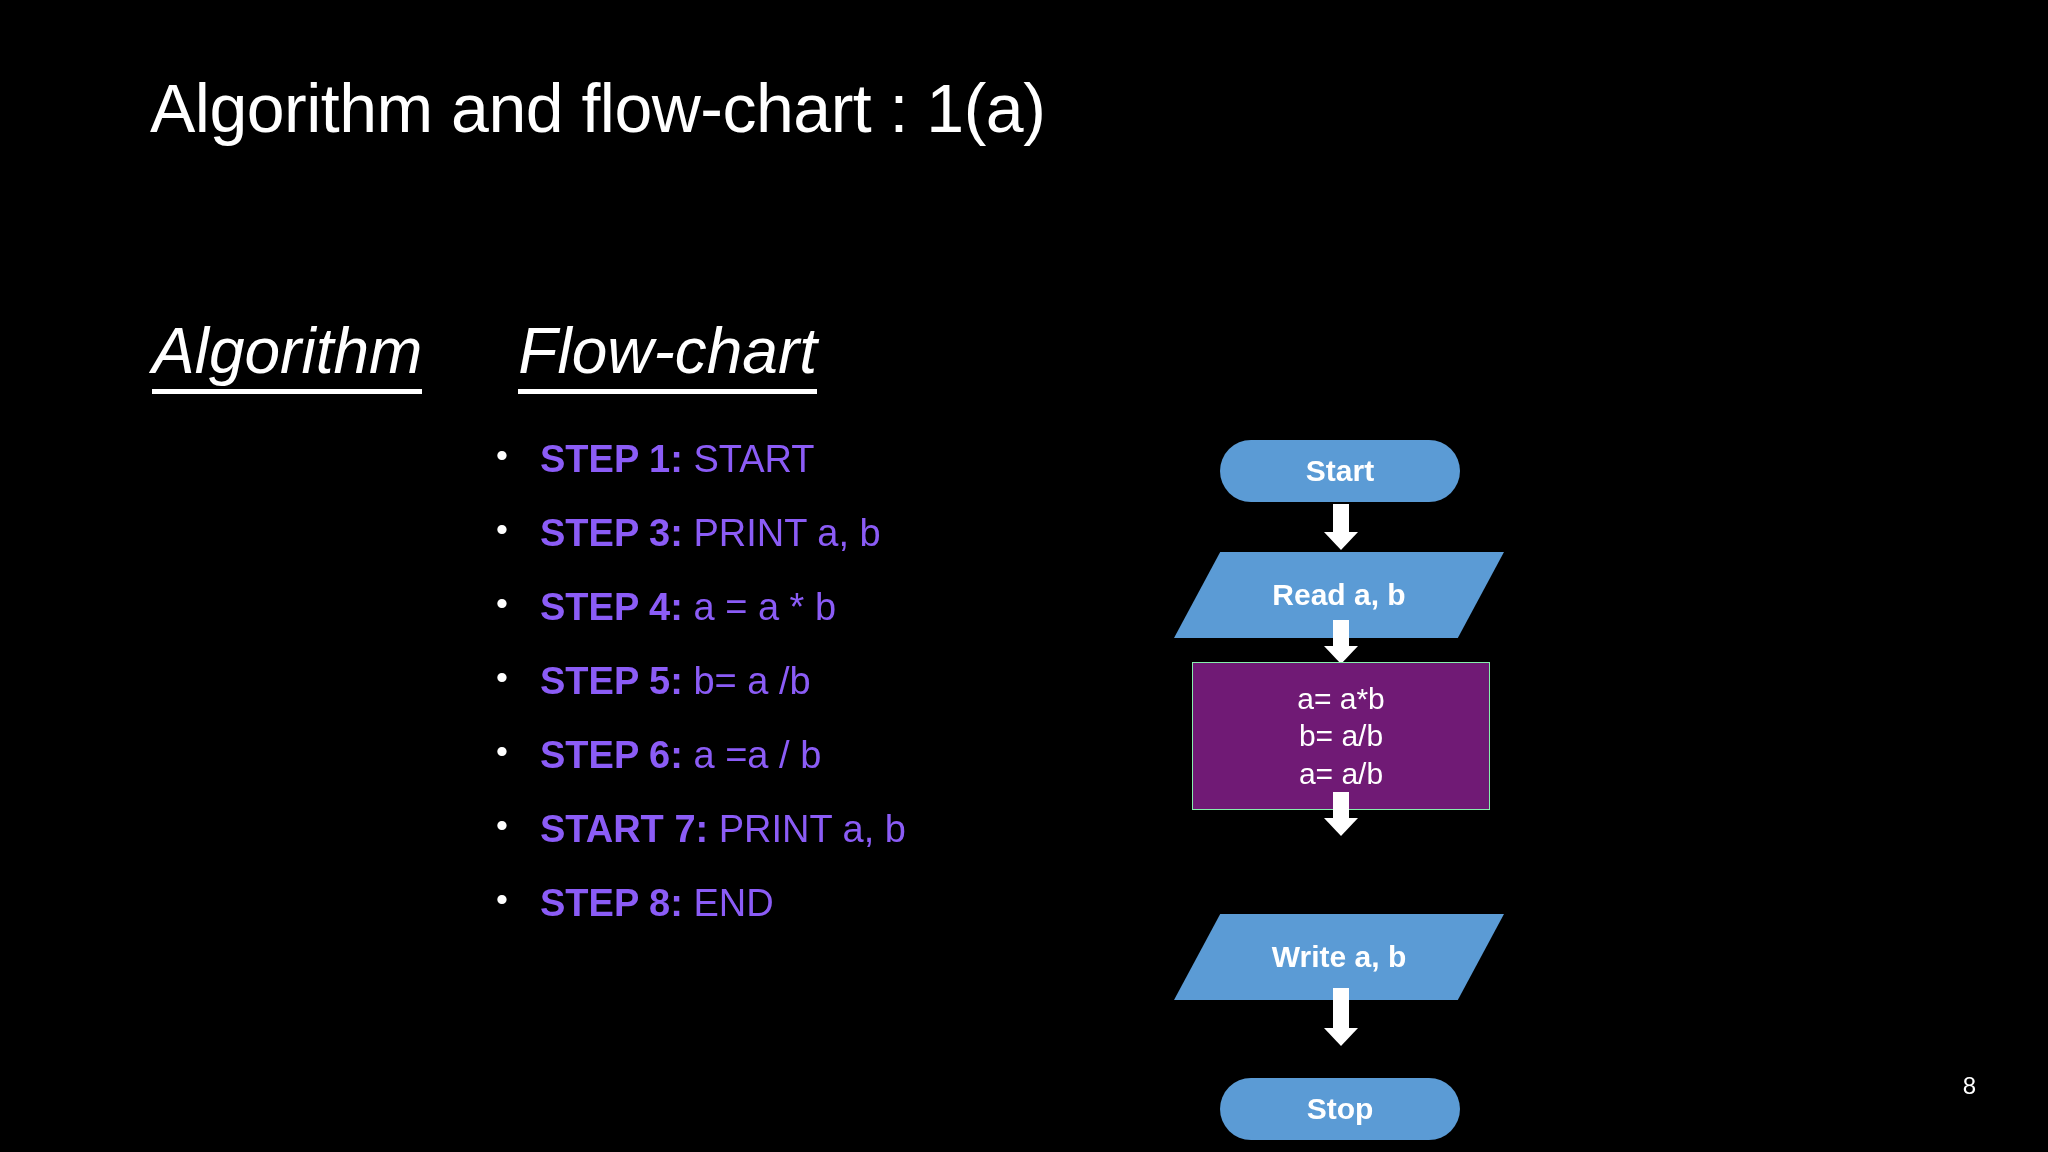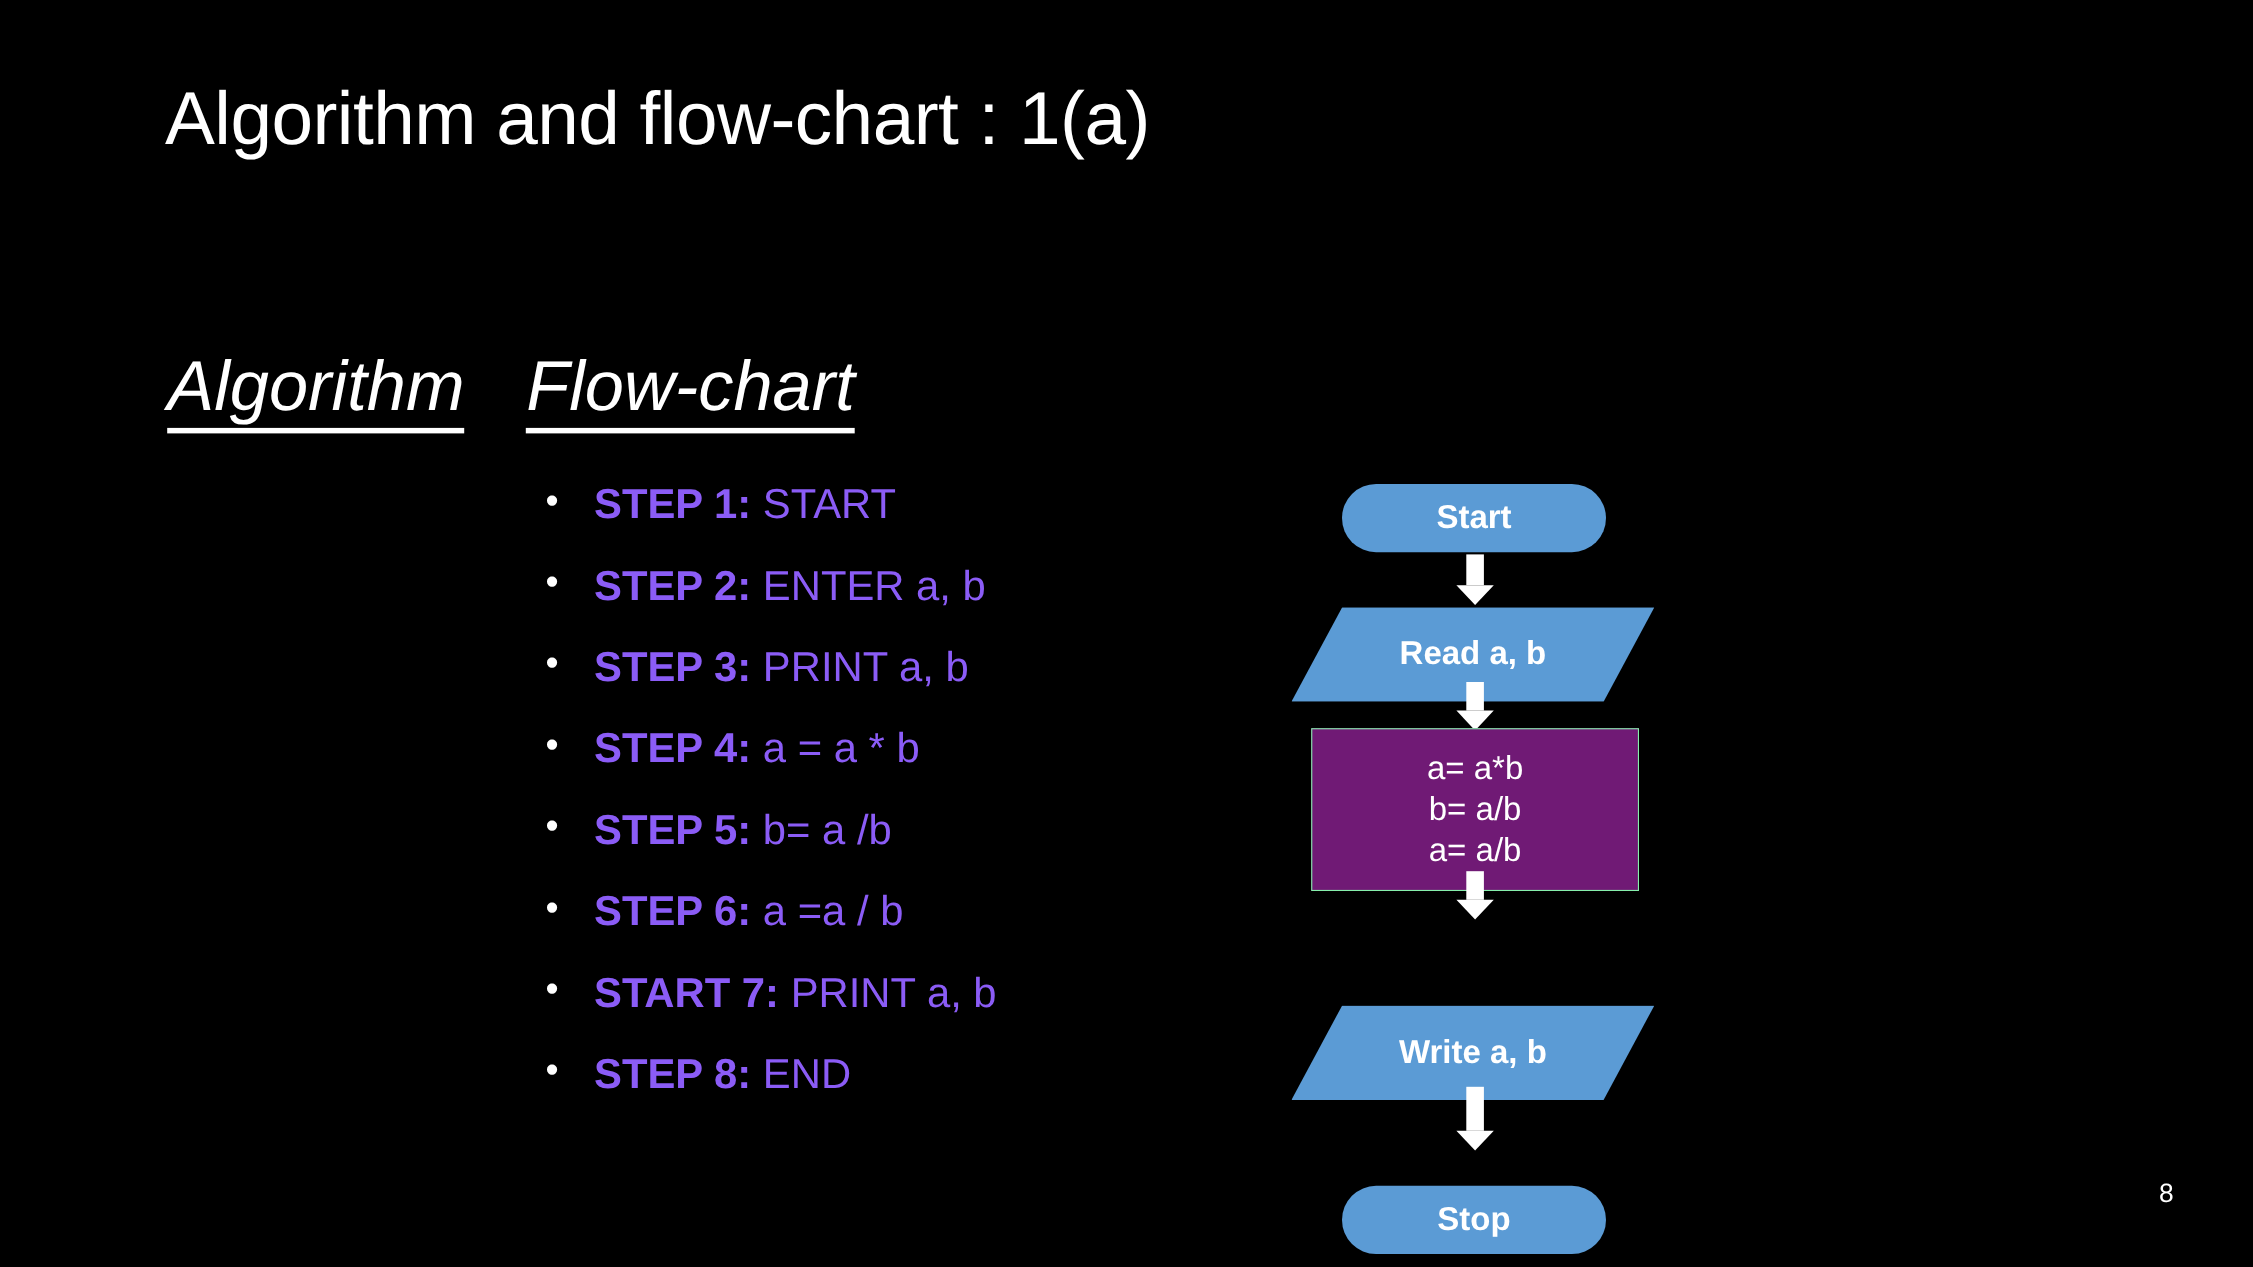--- a/index.html
+++ b/index.html
@@ -36,21 +36,21 @@
     white-space: nowrap;
   }
 
   
   .heading-row {
     position: absolute;
     left: 152px;
     top: 318px;
     display: flex;
     align-items: baseline;
-    gap: 56px;
+    gap: 96px;
   }
   .col-heading {
     font-size: 64px;
     font-style: italic;
     font-weight: 400;
     color: #ffffff;
     white-space: nowrap;
     border-bottom: 5px solid #ffffff;
     padding-bottom: 4px;
     line-height: 1.05;
@@ -212,24 +212,20 @@
     <div class="col-heading">Algorithm</div>
     <div class="col-heading">Flow-chart</div>
   </div>
 
   <ul class="steps">
     <li class="step-item">
       <span class="step-label">STEP 1:</span>
       <span class="step-text">START</span>
     </li>
     <li class="step-item">
-      <span class="step-label">STEP 2:</span>
-      <span class="step-text">ENTER a, b</span>
-    </li>
-    <li class="step-item">
       <span class="step-label">STEP 3:</span>
       <span class="step-text">PRINT a, b</span>
     </li>
     <li class="step-item">
       <span class="step-label">STEP 4:</span>
       <span class="step-text">a = a * b</span>
     </li>
     <li class="step-item">
       <span class="step-label">STEP 5:</span>
       <span class="step-text">b= a /b</span>

